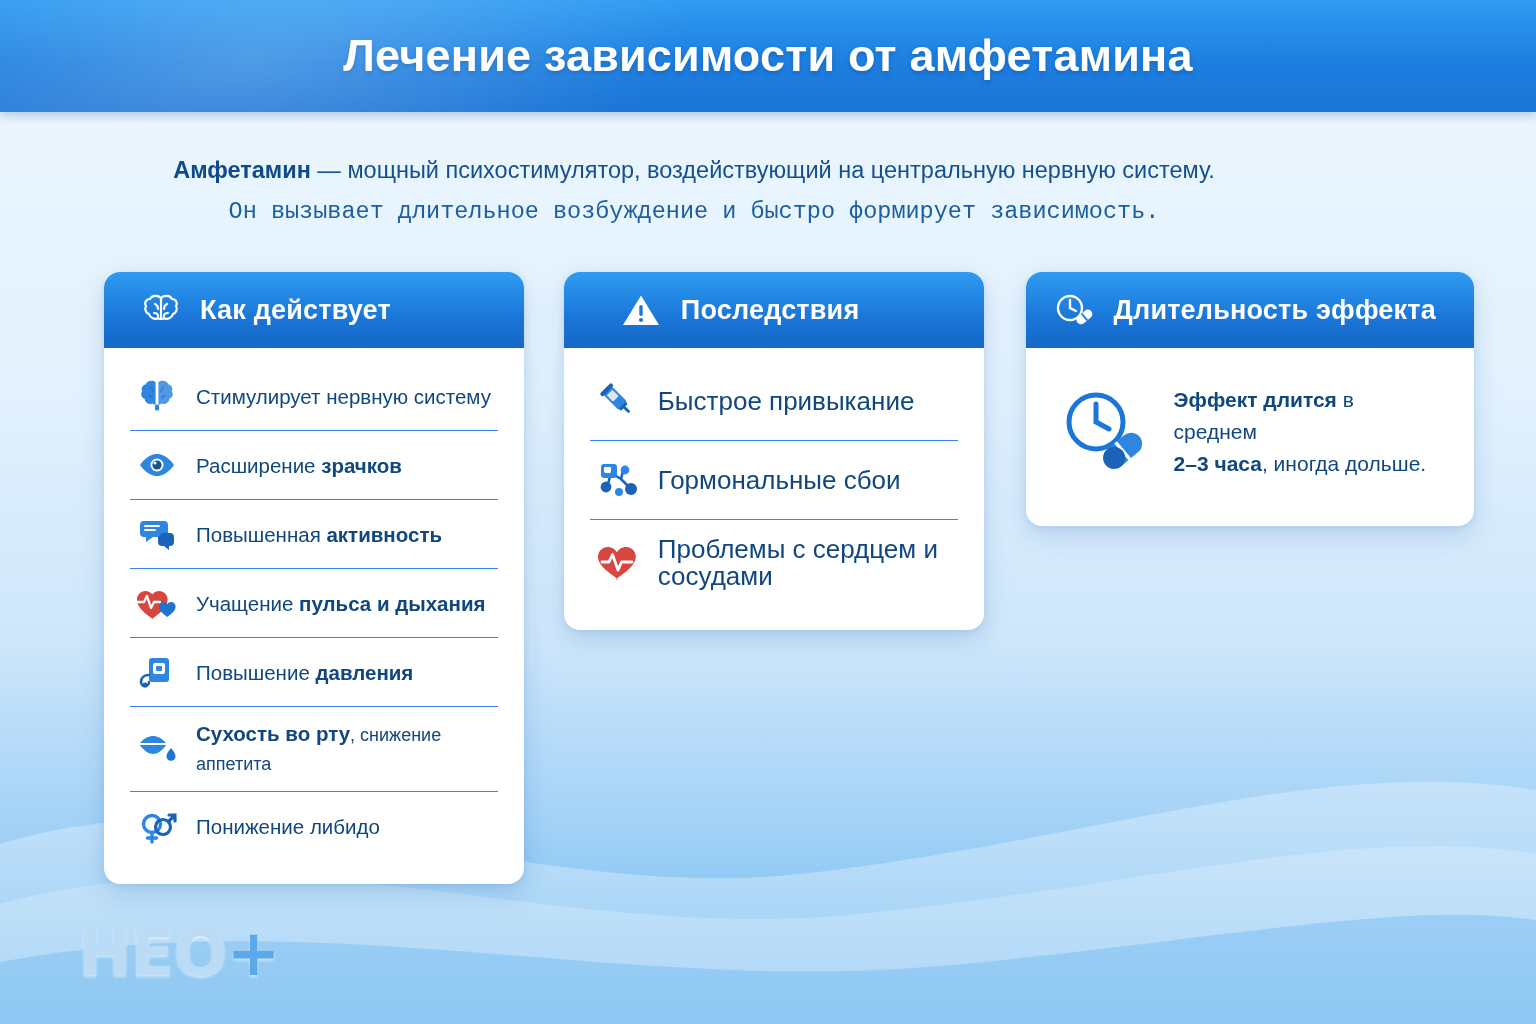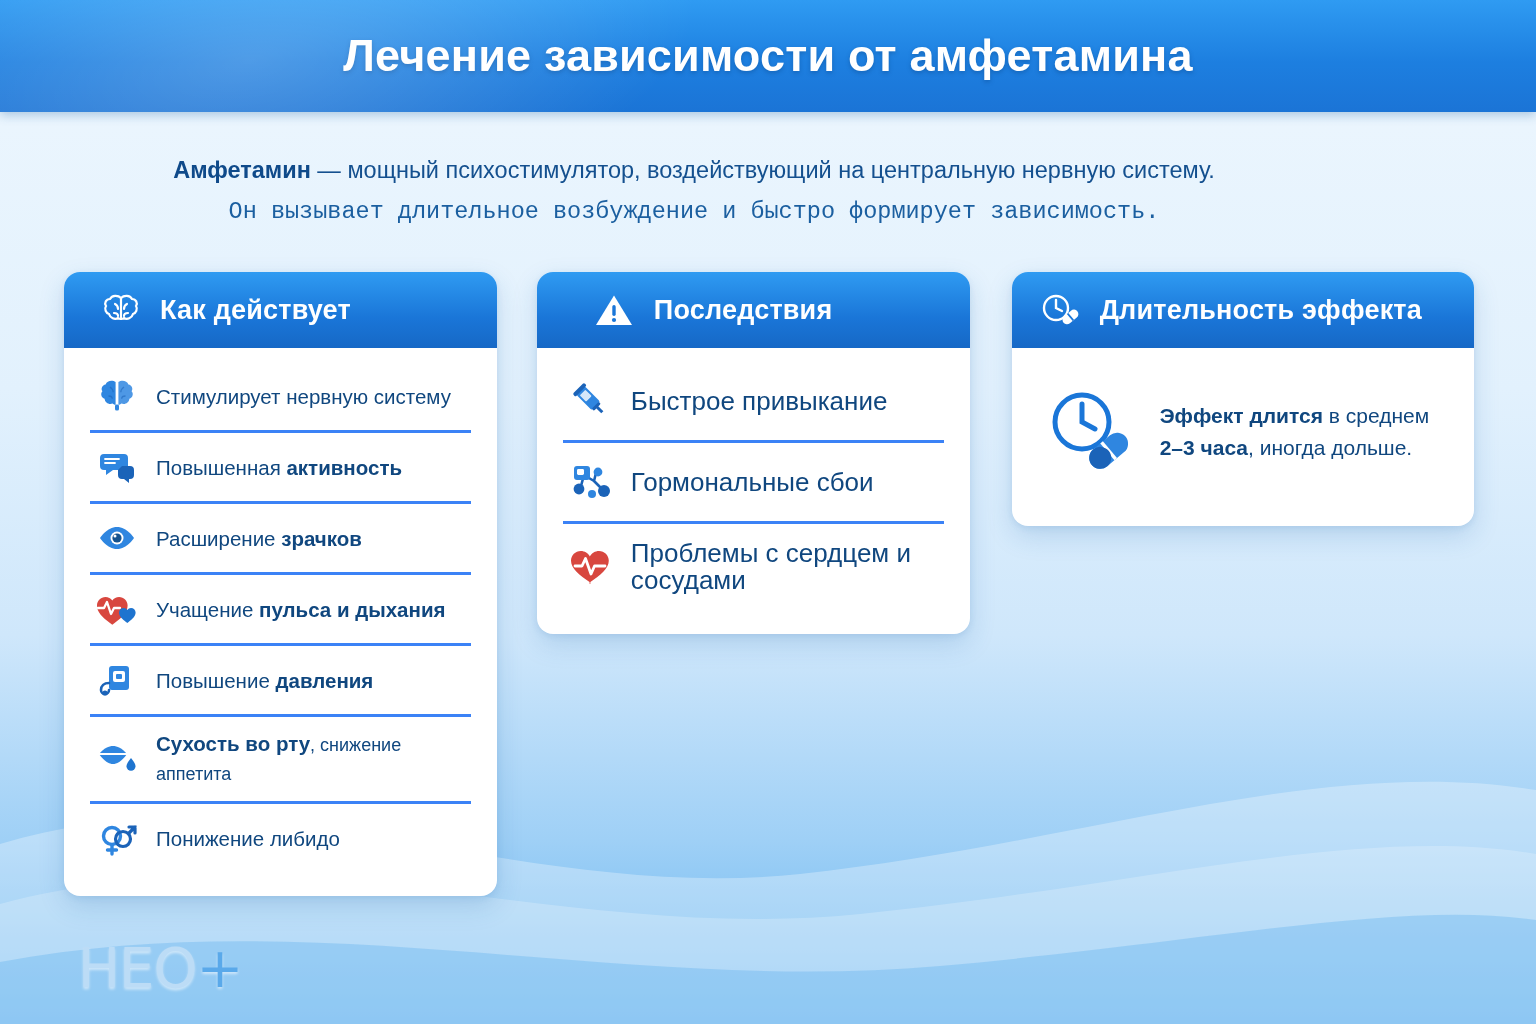--- a/index.html
+++ b/index.html
@@ -82,20 +82,21 @@
     width: 1410px;
     display: flex;
     gap: 22px;
     align-items: flex-start;
   }
   .card {
     background: #ffffff;
     border-radius: 16px;
     box-shadow: 0 10px 26px rgba(30, 100, 170, .18), 0 2px 6px rgba(30,100,170,.10);
     overflow: hidden;
+    margin-left: 40px;
   }
   .card.c1 { width: 440px; }
   .card.c2 { width: 440px; margin-left: 18px; }
   .card.c3 { width: 470px; margin-left: 20px; }
 
   .card-head {
     height: 76px;
     background: linear-gradient(180deg, #2f9bf2 0%, #1a76d8 60%, #1668c6 100%);
     display: flex;
     align-items: center;
@@ -114,21 +115,21 @@
   .card.c3 .card-head { padding-left: 26px; }
 
   .card-body { padding: 14px 26px 24px 26px; }
   .card.c3 .card-body { padding: 36px 32px 46px 30px; }
 
   .item {
     display: flex;
     align-items: center;
     gap: 16px;
     padding: 13px 4px;
-    border-bottom: 3px solid #3b82f6;
+    border-bottom: 1px solid #3b82f6;
     color: #10477f;
     font-size: 20.5px;
     line-height: 27px;
   }
   .item:last-child { border-bottom: none; }
   .item .txt b { font-weight: bold; }
   .item .txt .small { font-size: 18px; }
   .ico {
     flex: 0 0 auto;
     width: 46px;
@@ -151,23 +152,23 @@
     font-size: 21px;
     line-height: 32px;
   }
   .duration .dtext b { font-weight: bold; }
   .duration .dtext .reg { font-weight: normal; }
 
   
   .logo {
     position: absolute;
     left: 78px;
-    bottom: 24px;
-    font-size: 56px;
-    font-weight: normal;
+    bottom: 34px;
+    font-size: 64px;
+    font-weight: bold;
     letter-spacing: -1px;
     color: #bcdcf6;
     text-shadow: 0 2px 3px rgba(255,255,255,.55);
     font-family: "DejaVu Sans", sans-serif;
   }
   .logo .plus { color: #5aa9ea; }
 </style>
 </head>
 <body>
 
@@ -221,41 +222,41 @@
                 <path d="M13 9c2 1.4 3.2 3.4 3.2 5.2M27 9c-2 1.4-3.2 3.4-3.2 5.2M11.5 18c2 0 3.8 1.1 3.8 2.8M28.5 18c-2 0-3.8 1.1-3.8 2.8"></path>
               </g>
               <rect x="18" y="26.5" width="4" height="6" rx="1.6" fill="#2f86e0"></rect>
             </svg>
           </span>
           <span class="txt">Стимулирует нервную систему</span>
         </div>
 
         <div class="item">
           <span class="ico">
-            <svg width="40" height="34" viewBox="0 0 40 34">
-              <path d="M7 4h20a4 4 0 0 1 4 4v8a4 4 0 0 1-4 4H16l-7 5v-5H7a4 4 0 0 1-4-4V8a4 4 0 0 1 4-4z" fill="#2f86e0"></path>
-              <g stroke="#ffffff" stroke-width="1.8" stroke-linecap="round">
-                <path d="M8 9h14M8 13h10"></path>
-              </g>
-              <path d="M25 16h8a4 4 0 0 1 4 4v5a4 4 0 0 1-4 4h-1v4l-5-4h-2a4 4 0 0 1-4-4v-5" fill="#1b63b8"></path>
-            </svg>
-          </span>
-          <span class="txt"><span>Повышенная </span><b>активность</b></span>
-        </div>
-
-        <div class="item">
-          <span class="ico">
             <svg width="42" height="26" viewBox="0 0 42 26">
               <path d="M21 2C11 2 4 13 4 13s7 11 17 11 17-11 17-11S31 2 21 2z" fill="#2f86e0"></path>
               <circle cx="21" cy="13" r="6.5" fill="#ffffff"></circle>
               <circle cx="21" cy="13" r="4.6" fill="#15538f"></circle>
               <circle cx="19" cy="11" r="1.5" fill="#ffffff"></circle>
             </svg>
           </span>
           <span class="txt"><span>Расширение </span><b>зрачков</b></span>
+        </div>
+
+        <div class="item">
+          <span class="ico">
+            <svg width="40" height="34" viewBox="0 0 40 34">
+              <path d="M7 4h20a4 4 0 0 1 4 4v8a4 4 0 0 1-4 4H16l-7 5v-5H7a4 4 0 0 1-4-4V8a4 4 0 0 1 4-4z" fill="#2f86e0"></path>
+              <g stroke="#ffffff" stroke-width="1.8" stroke-linecap="round">
+                <path d="M8 9h14M8 13h10"></path>
+              </g>
+              <path d="M25 16h8a4 4 0 0 1 4 4v5a4 4 0 0 1-4 4h-1v4l-5-4h-2a4 4 0 0 1-4-4v-5" fill="#1b63b8"></path>
+            </svg>
+          </span>
+          <span class="txt"><span>Повышенная </span><b>активность</b></span>
         </div>
 
         <div class="item">
           <span class="ico">
             <svg width="44" height="34" viewBox="0 0 44 34">
               <path d="M15 31C7 25 2 20 2 13.5 2 8.8 5.8 5 10.5 5c2.8 0 5.3 1.4 6.8 3.5C18.8 6.4 21.3 5 24.1 5 28.8 5 32.6 8.8 32.6 13.5 32.6 20 27.6 25 19.6 31l-2.3 1.7L15 31z" fill="#d8473f"></path>
               <path d="M3 16h6l3-6 4 12 3-6h6" stroke="#ffffff" stroke-width="2.3" fill="none" stroke-linecap="round" stroke-linejoin="round"></path>
               <path d="M31 30c-4-3-7-6-7-9.5 0-2.6 2.1-4.5 4.6-4.5 1.5 0 2.9.8 3.7 2 .8-1.2 2.2-2 3.7-2 2.5 0 4.6 1.9 4.6 4.5 0 3.5-3 6.5-7 9.5l-1.3 1-1.3-1z" fill="#1e74cf"></path>
             </svg>
           </span>

